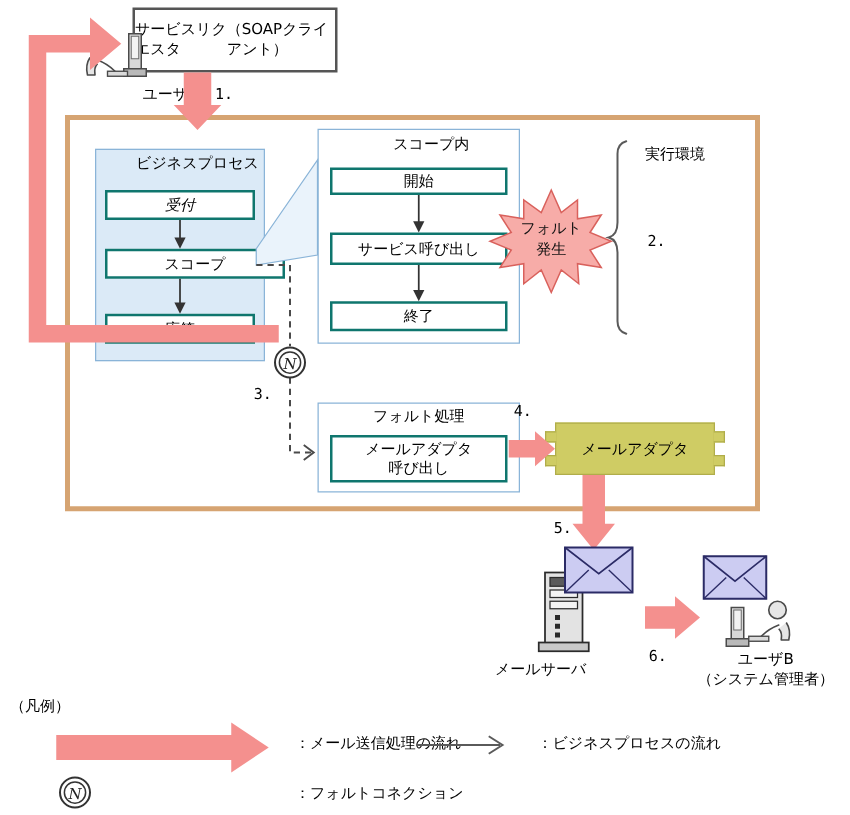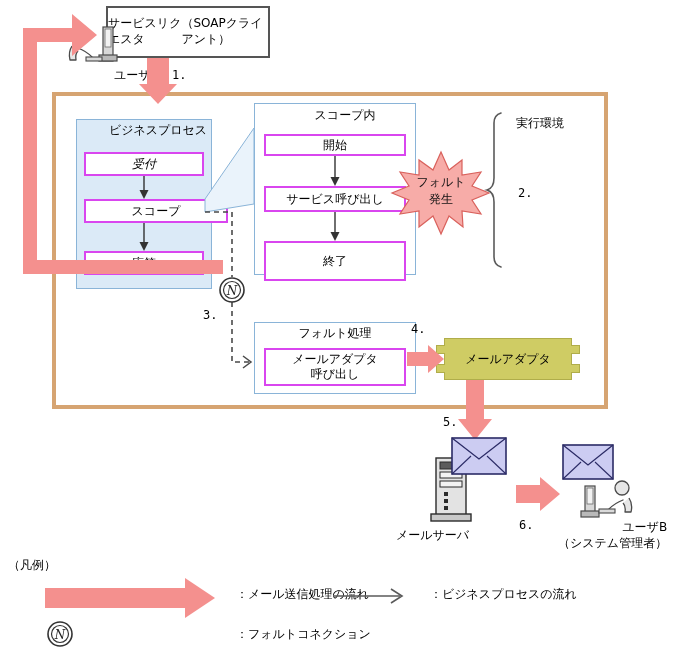--- a/index.html
+++ b/index.html
@@ -21,36 +21,36 @@
   #exec-env-label{left:516px;top:116px;}
 
   
   #bp-panel{
     left:76px;top:119px;width:136px;height:170px;
     border:1px solid #8ab4d8;background:#dbeaf7;box-sizing:border-box;
   }
   #bp-title{left:76px;top:124px;width:164px;font-family:Liberation Mono, monospace;}
 
   .pbox{
-    border:2px solid #d946ef;background:#ffffff;box-sizing:border-box;
+    border:2px solid #0f766e;background:#ffffff;box-sizing:border-box;
     display:flex;align-items:center;justify-content:center;font-size:12px;
   }
   #bp-receive{left:84px;top:152px;width:120px;height:24px;font-style:italic;}
   #bp-scope{left:84px;top:199px;width:144px;height:24px;}
   #bp-reply{left:84px;top:251px;width:120px;height:24px;}
 
   
   #scope-panel{
     left:254px;top:103px;width:162px;height:172px;
     border:1px solid #8ab4d8;background:#ffffff;box-sizing:border-box;
   }
   #scope-title{left:264px;top:108px;width:162px;}
   #sc-start{left:264px;top:134px;width:142px;height:22px;}
   #sc-call{left:264px;top:186px;width:142px;height:26px;}
-  #sc-end{left:264px;top:241px;width:142px;height:40px;text-align:right;}
+  #sc-end{left:264px;top:241px;width:142px;height:24px;text-align:right;}
 
   
   #fault-panel{
     left:254px;top:322px;width:162px;height:72px;
     border:1px solid #8ab4d8;background:#ffffff;box-sizing:border-box;
   }
   #fault-title{left:254px;top:326px;width:162px;}
   #fh-box{left:264px;top:348px;width:142px;height:38px;flex-direction:column;line-height:1.25;}
 
   
@@ -75,21 +75,21 @@
   #requester{
     left:106px;top:6px;width:164px;height:52px;
     border:2px solid #555555;background:#ffffff;box-sizing:border-box;
     display:flex;flex-direction:row;align-items:center;justify-content:center;
     font-size:12px;line-height:1.3;
   }
 
   
   #userA-cap{left:70px;top:68px;margin-left:44px;}
   #mailsrv-cap{left:396px;top:528px;}
-  #userB-cap{left:558px;top:520px;text-align:right;line-height:1.3;}
+  #userB-cap{left:558px;top:520px;text-align:center;line-height:1.3;}
 
   
   #n1{left:172px;top:68px;}
   #n2{left:518px;top:186px;}
   #n3{left:203px;top:308px;}
   #n4{left:411px;top:322px;}
   #n5{left:443px;top:415px;}
   #n6{left:519px;top:518px;}
 
   

